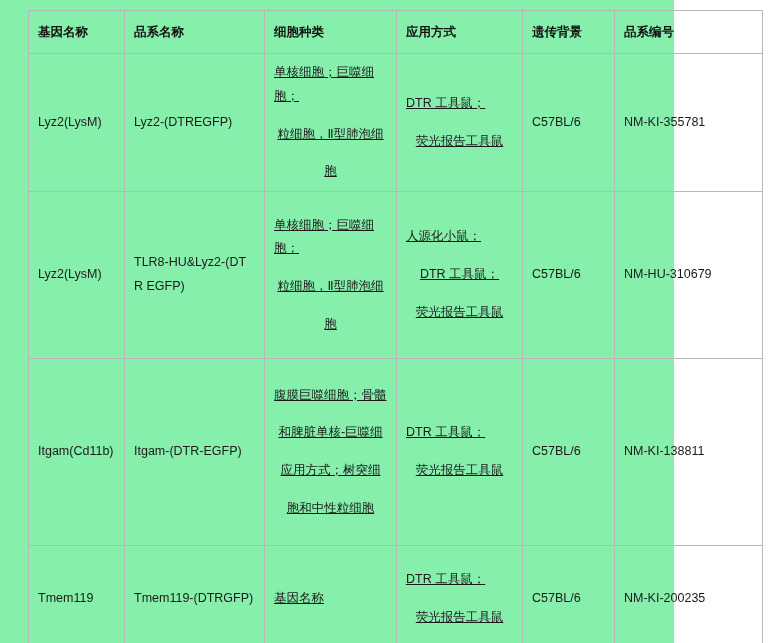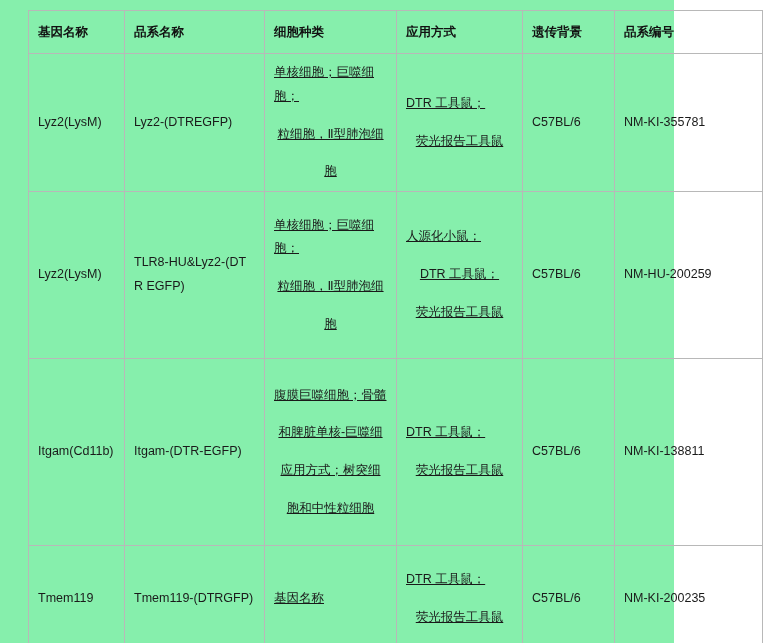--- a/index.html
+++ b/index.html
@@ -116,21 +116,21 @@
           <p>单核细胞；巨噬细胞；</p>
           <p>粒细胞，Ⅱ型肺泡细</p>
           <p>胞</p>
         </td>
         <td class="cell-lines">
           <p>人源化小鼠；</p>
           <p>DTR 工具鼠；</p>
           <p>荧光报告工具鼠</p>
         </td>
         <td>C57BL/6</td>
-        <td>NM-HU-200259</td>
+        <td>NM-HU-310679</td>
       </tr>
       <tr class="row-h3">
         <td>Itgam(Cd11b)</td>
         <td>Itgam-(DTR-EGFP)</td>
         <td class="cell-lines">
           <p>腹膜巨噬细胞；骨髓</p>
           <p>和脾脏单核-巨噬细</p>
           <p>应用方式；树突细</p>
           <p>胞和中性粒细胞</p>
         </td>

